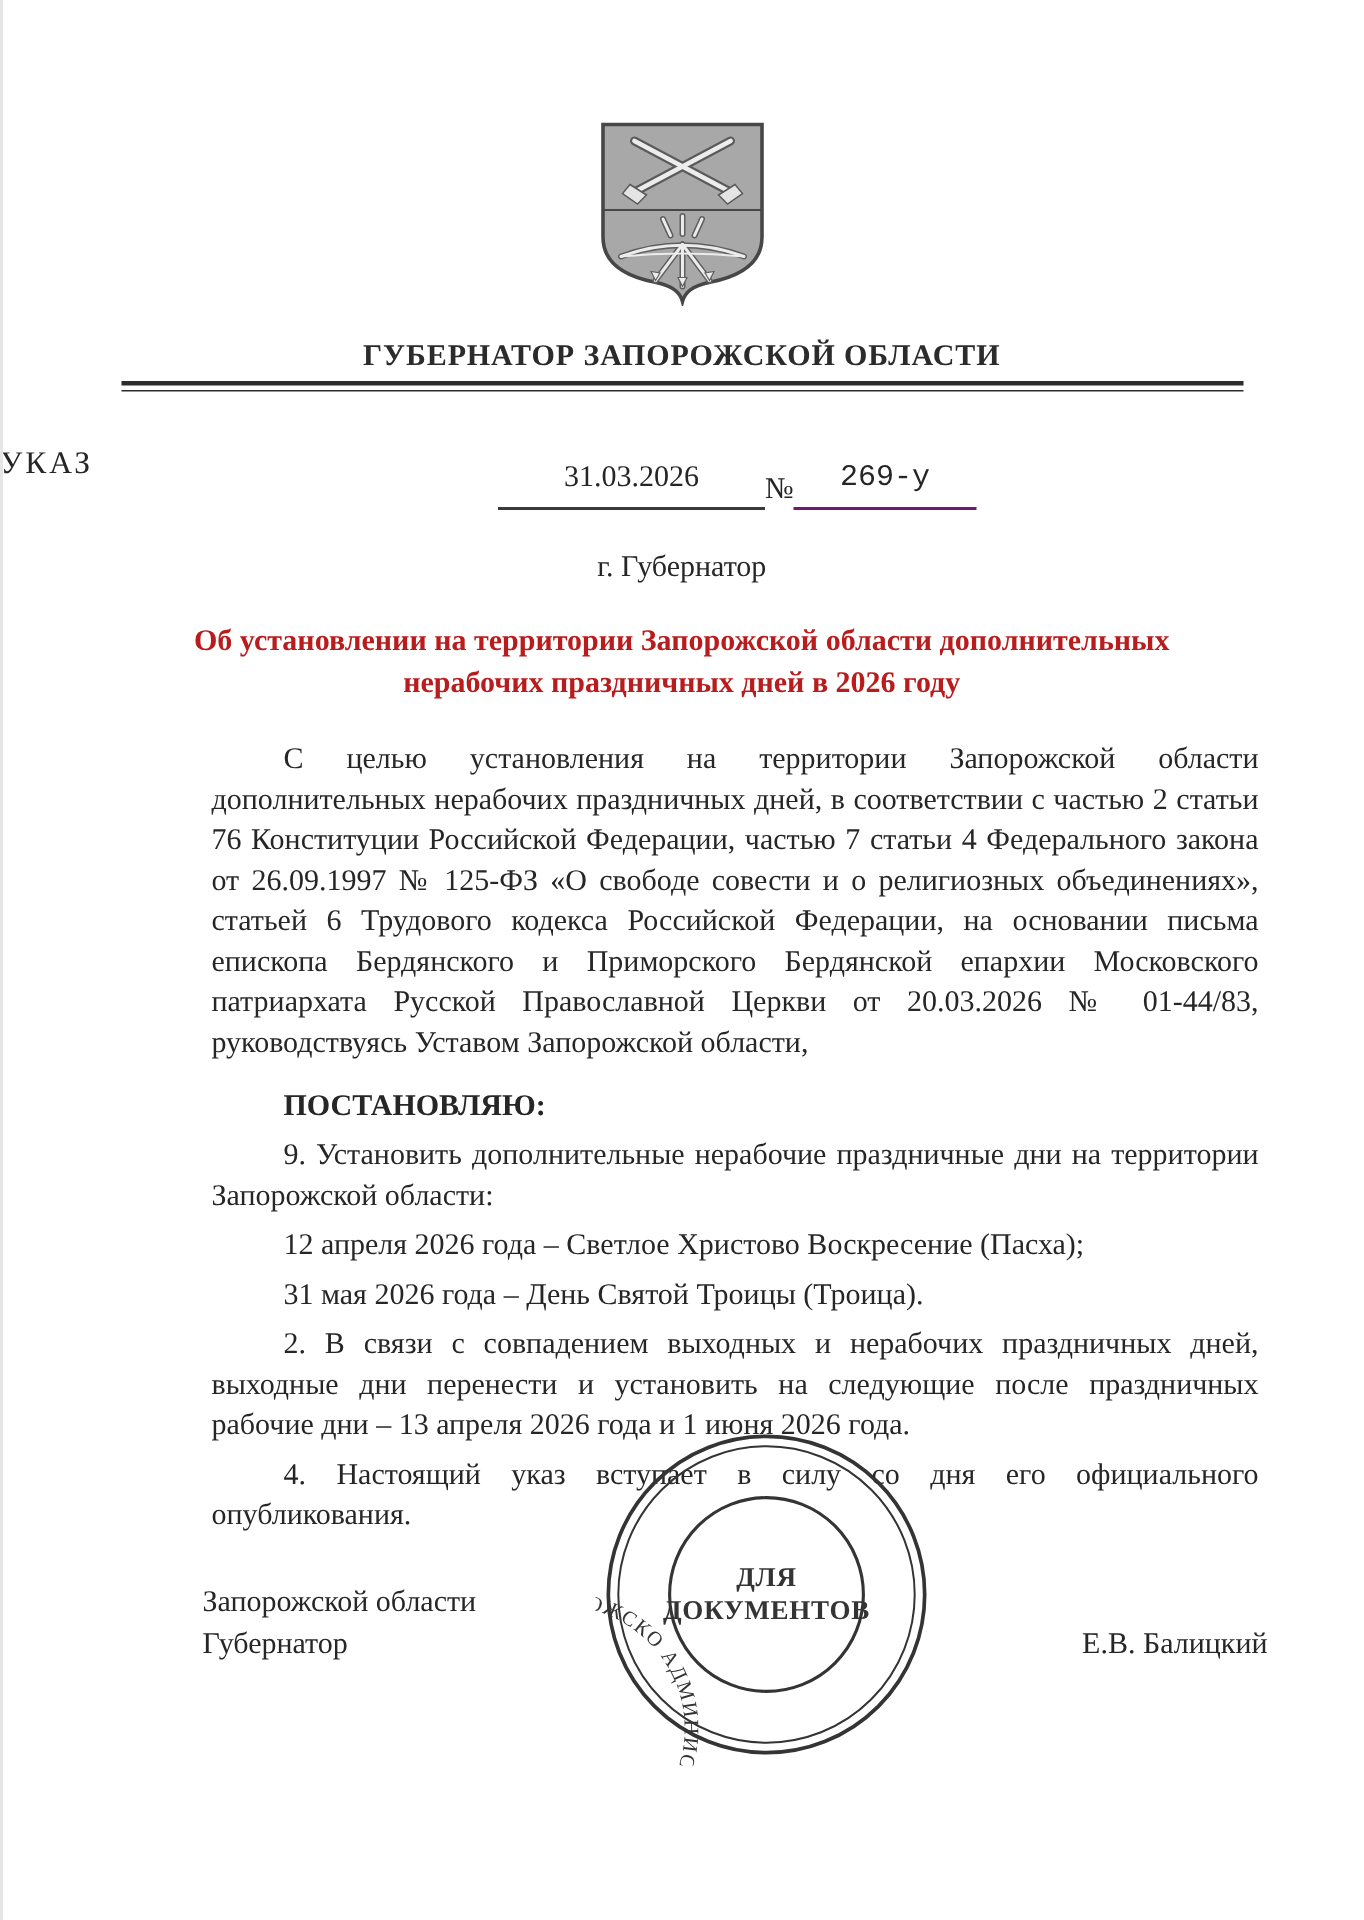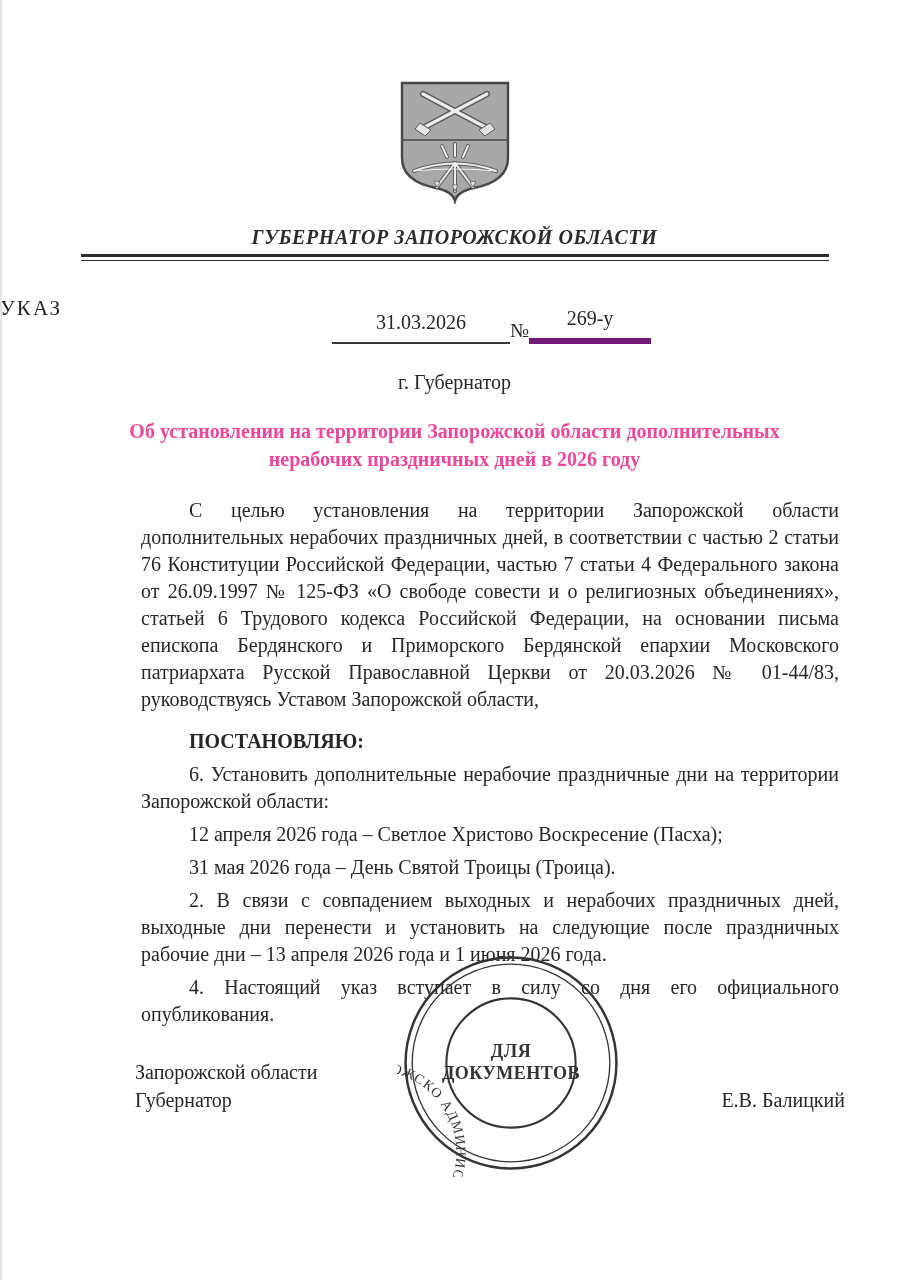--- a/index.html
+++ b/index.html
@@ -13,21 +13,20 @@
   }
   .scan-edge {
     position:absolute; left:0; top:0; width:2px; height:100%;
     background:#e6e6e6;
   }
   .emblem { display:block; margin:78px auto 0; }
   .org-name {
     text-align:center; font-weight:bold; font-size:20px;
     letter-spacing:0.6px; margin-top:21px; line-height:24px;
     color:#2b2b2b;
-    font-style:italic;
   }
   .header-rule {
     width:748px; margin:5px auto 0;
     border-top:3px solid #2d2d2d;
     border-bottom:1px solid #2d2d2d;
     height:3px;
   }
   .doc-type {
     text-align:left; font-size:21px; letter-spacing:2px;
     margin-top:34px; line-height:26px;
@@ -37,27 +36,27 @@
     padding:0 66px 0 140px; margin-top:-14px;
   }
   .date-box {
     width:178px; text-align:center; font-size:20px;
     border-bottom:2px solid #3a3a3a; padding-bottom:8px;
   }
   .num-box { display:flex; align-items:flex-end; font-size:20px; }
   .num-sign { padding-bottom:2px; }
   .num-line {
     width:122px; text-align:center;
-    border-bottom:6px solid #701a75; padding-bottom:8px;
+    border-bottom:2px solid #701a75; padding-bottom:8px;font-family:Liberation Mono, monospace;
   }
   .place { text-align:center; font-size:20px; margin-top:26px; line-height:25px; }
   .doc-title {
     font-weight:bold; text-align:center; font-size:20px;
     line-height:28px; margin:22px auto 0; max-width:724px;
-    color:#ec4899;
+    color:#b91c1c;
   }
   .body-text { padding:0 64px 0 135px; }
   .body-text p {
     margin:6px; font-size:20px; line-height:27px;
     text-align:justify; text-indent:48px;
   }
   p.preamble { margin-top:24px; }
   p.resolve { font-weight:bold; margin-top:15px; }
   .sig-row {
     display:flex; justify-content:space-between; align-items:flex-end;
@@ -133,21 +132,21 @@
   </div>
 </div>
 
 <div class="place">г. Губернатор</div>
 
 <div class="doc-title">Об установлении на территории Запорожской области дополнительных нерабочих праздничных дней в 2026 году</div>
 
 <div class="body-text">
   <p class="preamble">С целью установления на территории Запорожской области дополнительных нерабочих праздничных дней, в соответствии с частью 2 статьи 76 Конституции Российской Федерации, частью 7 статьи 4 Федерального закона от 26.09.1997 № 125-ФЗ «О свободе совести и о религиозных объединениях», статьей 6 Трудового кодекса Российской Федерации, на основании письма епископа Бердянского и Приморского Бердянской епархии Московского патриархата Русской Православной Церкви от 20.03.2026 № 01-44/83, руководствуясь Уставом Запорожской области,</p>
   <p class="resolve">ПОСТАНОВЛЯЮ:</p>
-  <p>6. Установить дополнительные нерабочие праздничные дни на территории Запорожской области:</p>
+  <p>9. Установить дополнительные нерабочие праздничные дни на территории Запорожской области:</p>
   <p>12 апреля 2026 года – Светлое Христово Воскресение (Пасха);</p>
   <p>31 мая 2026 года – День Святой Троицы (Троица).</p>
   <p>2. В связи с совпадением выходных и нерабочих праздничных дней, выходные дни перенести и установить на следующие после праздничных рабочие дни – 13 апреля 2026 года и 1 июня 2026 года.</p>
   <p>4. Настоящий указ вступает в силу со дня его официального опубликования.</p>
 </div>
 
 <div class="sig-row">
   <div>
     <div>Запорожской области</div>
     <div>Губернатор</div>

